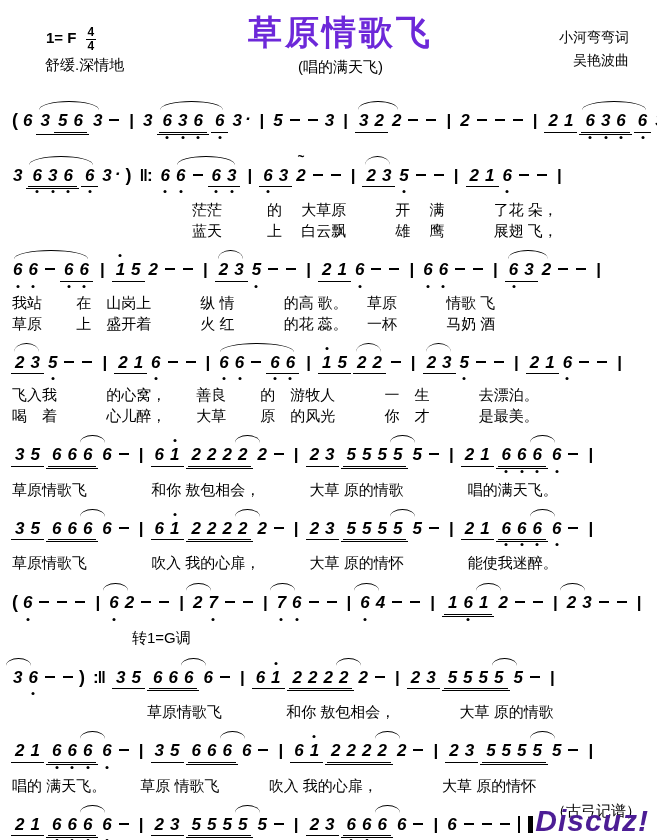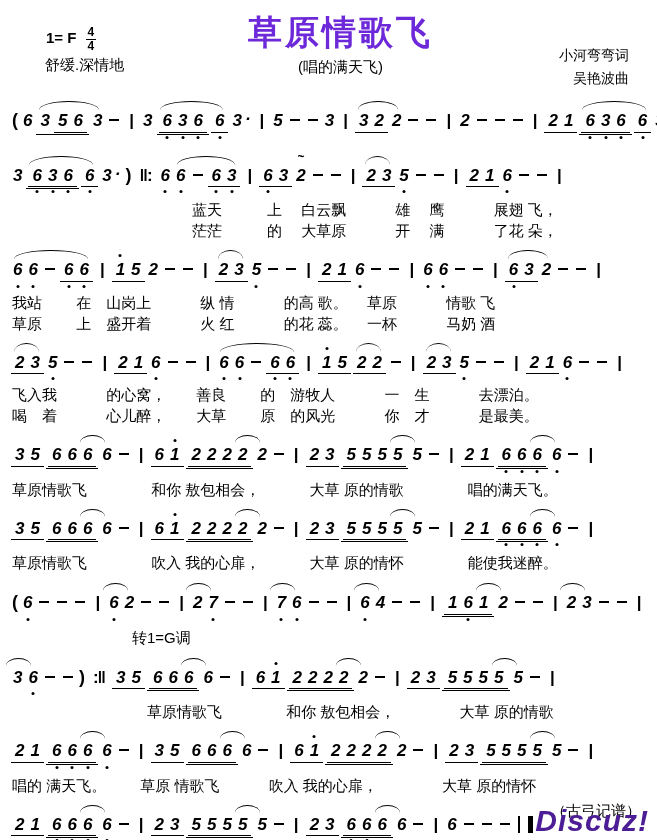--- a/index.html
+++ b/index.html
@@ -9,21 +9,21 @@
     font-family:"Liberation Sans", sans-serif;
   }
   
   .header{position:relative;height:92px;padding-left:24px;}
   .keyline{position:absolute;left:46px;top:26px;font-size:15px;font-weight:bold;white-space:nowrap;}
   .frac{display:inline-block;vertical-align:middle;margin-left:5px;font-size:12px;line-height:1.05;text-align:center;}
   .frac .num{display:block;border-bottom:1px solid #000;padding:0 2px;}
   .tempo{position:absolute;left:38px;top:56px;font-size:15px;margin-left:7px;}
   .title{ text-align:center;padding-top:10px;font-size:34px;font-weight:bold;letter-spacing:3px;}
   .subtitle{text-align:center;font-size:15px;margin-top:2px;}
-  .credits{position:absolute;right:28px;top:44px;text-align:right;font-size:14px;line-height:1.65;}
+  .credits{position:absolute;right:28px;top:26px;text-align:right;font-size:14px;line-height:1.65;}
   
   #score{padding:2px 0 0 8px;}
   .system{margin-bottom:4px;}
   .music-line{
     padding:15px 0 10px 2px;white-space:nowrap;
     font-size:17px;font-weight:bold;font-style:italic;line-height:1.15;
   }
   .note{position:relative;display:inline-block;margin:0 2px;padding:0 1px;}
   .ug{display:inline-block;border-bottom:1px solid #000;padding:0 1px 1px;margin:0 1px;}
   .ug .ug{padding-bottom:1px;}
@@ -70,22 +70,22 @@
     <div>吴艳波曲</div>
   </div>
 </div>
 
 <div id="score">
     <div class="system">
       <div class="music-line"><span class="paren">(</span><span class="note"><span>6</span></span><span class="arcg"><span class="ug"><span class="note"><span>3</span></span><span class="ug"><span class="note"><span>5</span></span><span class="note"><span>6</span></span></span></span><span class="note"><span>3</span></span></span><span class="dash"></span><span class="bar">|</span><span class="note"><span>3</span></span><span class="arcg"><span class="ug"><span class="ug"><span class="note"><span>6</span><span class="oct lo"></span></span><span class="note"><span>3</span><span class="oct lo"></span></span><span class="note"><span>6</span><span class="oct lo"></span></span></span></span><span class="ug"><span class="note"><span>6</span><span class="oct lo"></span></span></span></span><span class="note"><span>3</span></span><span class="adot">·</span><span class="bar">|</span><span class="note"><span>5</span></span><span class="dash"></span><span class="dash"></span><span class="note"><span>3</span></span><span class="bar">|</span><span class="arcg"><span class="ug"><span class="note"><span>3</span></span><span class="note"><span>2</span></span></span><span class="note"><span>2</span></span></span><span class="dash"></span><span class="dash"></span><span class="bar">|</span><span class="note"><span>2</span></span><span class="dash"></span><span class="dash"></span><span class="dash"></span><span class="bar">|</span><span class="ug"><span class="note"><span>2</span></span><span class="note"><span>1</span></span></span><span class="arcg"><span class="ug"><span class="ug"><span class="note"><span>6</span><span class="oct lo"></span></span><span class="note"><span>3</span><span class="oct lo"></span></span><span class="note"><span>6</span><span class="oct lo"></span></span></span></span><span class="ug"><span class="note"><span>6</span><span class="oct lo"></span></span></span></span><span class="note"><span>3</span></span></div>
     </div>
     <div class="system">
       <div class="music-line"><span class="note"><span>3</span></span><span class="arcg"><span class="ug"><span class="ug"><span class="note"><span>6</span><span class="oct lo"></span></span><span class="note"><span>3</span><span class="oct lo"></span></span><span class="note"><span>6</span><span class="oct lo"></span></span></span></span><span class="ug"><span class="note"><span>6</span><span class="oct lo"></span></span></span></span><span class="note"><span>3</span></span><span class="adot">·</span><span class="paren">)</span><span class="bar rep">‖:</span><span class="note"><span>6</span><span class="oct lo"></span></span><span class="arcg"><span class="note"><span>6</span><span class="oct lo"></span></span><span class="dash"></span><span class="ug"><span class="note"><span>6</span><span class="oct lo"></span></span><span class="note"><span>3</span><span class="oct lo"></span></span></span></span><span class="bar">|</span><span class="ug"><span class="note"><span>6</span><span class="oct lo"></span></span><span class="note"><span>3</span></span></span><span class="note"><span>2</span><span class="wav">~</span></span><span class="dash"></span><span class="dash"></span><span class="bar">|</span><span class="arcg"><span class="ug"><span class="note"><span>2</span></span><span class="note"><span>3</span></span></span></span><span class="note"><span>5</span><span class="oct lo"></span></span><span class="dash"></span><span class="dash"></span><span class="bar">|</span><span class="ug"><span class="note"><span>2</span></span><span class="note"><span>1</span></span></span><span class="note"><span>6</span><span class="oct lo"></span></span><span class="dash"></span><span class="dash"></span><span class="bar">|</span></div>
+      <div class="lyric-line">　　　　　　　　　　　　茫茫　　　的　 大草原　　　 开　 满　　　 了花 朵，</div>
       <div class="lyric-line">　　　　　　　　　　　　蓝天　　　上　 白云飘　　　 雄　 鹰　　　 展翅 飞，</div>
-      <div class="lyric-line">　　　　　　　　　　　　茫茫　　　的　 大草原　　　 开　 满　　　 了花 朵，</div>
     </div>
     <div class="system">
       <div class="music-line"><span class="arcg"><span class="note"><span>6</span><span class="oct lo"></span></span><span class="note"><span>6</span><span class="oct lo"></span></span><span class="dash"></span><span class="ug"><span class="note"><span>6</span><span class="oct lo"></span></span><span class="note"><span>6</span><span class="oct lo"></span></span></span></span><span class="bar">|</span><span class="ug"><span class="note"><span>1</span><span class="oct hi"></span></span><span class="note"><span>5</span></span></span><span class="note"><span>2</span></span><span class="dash"></span><span class="dash"></span><span class="bar">|</span><span class="arcg"><span class="ug"><span class="note"><span>2</span></span><span class="note"><span>3</span></span></span></span><span class="note"><span>5</span><span class="oct lo"></span></span><span class="dash"></span><span class="dash"></span><span class="bar">|</span><span class="ug"><span class="note"><span>2</span></span><span class="note"><span>1</span></span></span><span class="note"><span>6</span><span class="oct lo"></span></span><span class="dash"></span><span class="dash"></span><span class="bar">|</span><span class="note"><span>6</span><span class="oct lo"></span></span><span class="note"><span>6</span><span class="oct lo"></span></span><span class="dash"></span><span class="dash"></span><span class="bar">|</span><span class="arcg"><span class="ug"><span class="note"><span>6</span><span class="oct lo"></span></span><span class="note"><span>3</span></span></span><span class="note"><span>2</span></span></span><span class="dash"></span><span class="dash"></span><span class="bar">|</span></div>
       <div class="lyric-line">我站　　 在　山岗上　　　 纵 情　　　 的高 歌。　 草原　　　 情歌 飞</div>
       <div class="lyric-line">草原　　 上　盛开着　　　 火 红　　　 的花 蕊。　 一杯　　　 马奶 酒</div>
     </div>
     <div class="system">
       <div class="music-line"><span class="arcg"><span class="ug"><span class="note"><span>2</span></span><span class="note"><span>3</span></span></span></span><span class="note"><span>5</span><span class="oct lo"></span></span><span class="dash"></span><span class="dash"></span><span class="bar">|</span><span class="ug"><span class="note"><span>2</span></span><span class="note"><span>1</span></span></span><span class="note"><span>6</span><span class="oct lo"></span></span><span class="dash"></span><span class="dash"></span><span class="bar">|</span><span class="arcg"><span class="note"><span>6</span><span class="oct lo"></span></span><span class="note"><span>6</span><span class="oct lo"></span></span><span class="dash"></span><span class="ug"><span class="note"><span>6</span><span class="oct lo"></span></span><span class="note"><span>6</span><span class="oct lo"></span></span></span></span><span class="bar">|</span><span class="ug"><span class="note"><span>1</span><span class="oct hi"></span></span><span class="note"><span>5</span></span></span><span class="arcg"><span class="ug"><span class="note"><span>2</span></span><span class="note"><span>2</span></span></span></span><span class="dash"></span><span class="bar">|</span><span class="arcg"><span class="ug"><span class="note"><span>2</span></span><span class="note"><span>3</span></span></span></span><span class="note"><span>5</span><span class="oct lo"></span></span><span class="dash"></span><span class="dash"></span><span class="bar">|</span><span class="ug"><span class="note"><span>2</span></span><span class="note"><span>1</span></span></span><span class="note"><span>6</span><span class="oct lo"></span></span><span class="dash"></span><span class="dash"></span><span class="bar">|</span></div>
       <div class="lyric-line">飞入我　　　 的心窝，　　善良　　 的　游牧人　　　 一　生　　　 去漂泊。</div>
       <div class="lyric-line">喝　着　　　 心儿醉，　　大草　　 原　的风光　　　 你　才　　　 是最美。</div>

